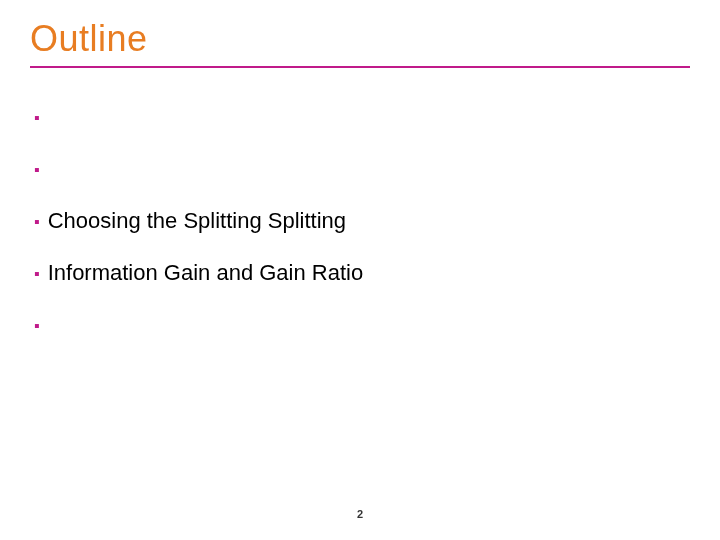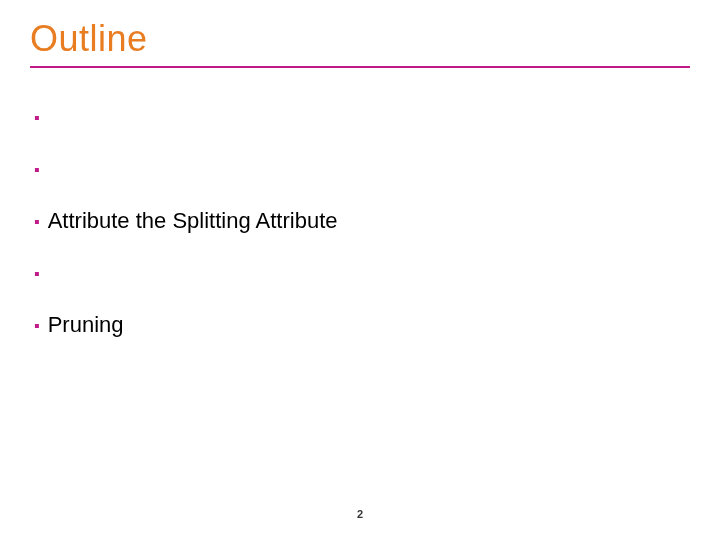--- a/index.html
+++ b/index.html
@@ -67,24 +67,24 @@
   <hr class="rule">
   <ul class="items">
     <li>
       <span class="bullet">▪</span>
     </li>
     <li>
       <span class="bullet">▪</span>
     </li>
     <li>
       <span class="bullet">▪</span>
-      <span>Attribute the Splitting Attribute</span>
+      <span>Choosing the Splitting Splitting</span>
     </li>
     <li>
       <span class="bullet">▪</span>
+      <span>Information Gain and Gain Ratio</span>
     </li>
     <li>
       <span class="bullet">▪</span>
-      <span>Pruning</span>
     </li>
   </ul>
   <div class="pagenum">2</div>
 </div>
 
 </body></html>

